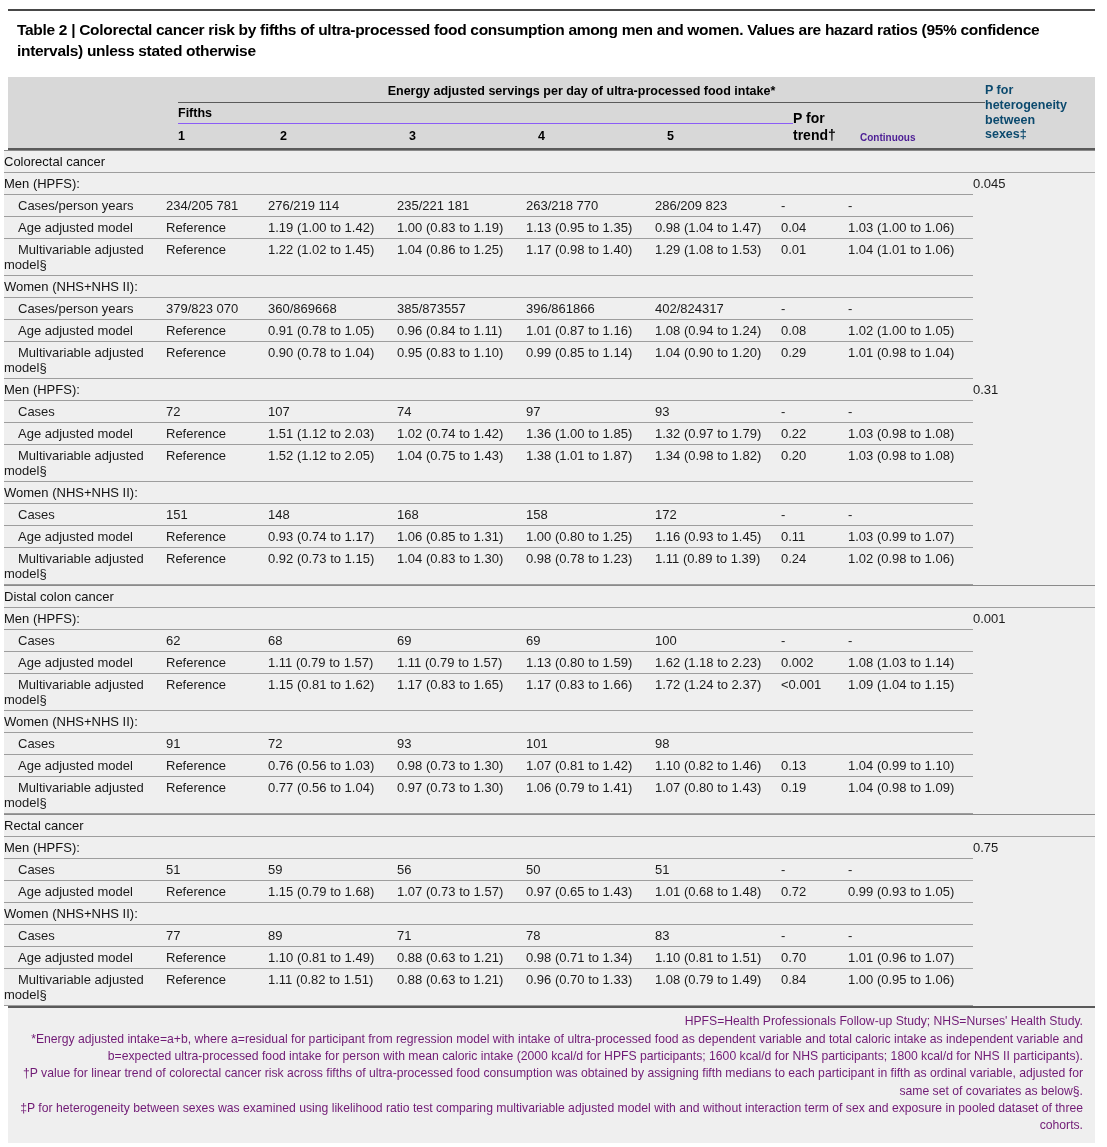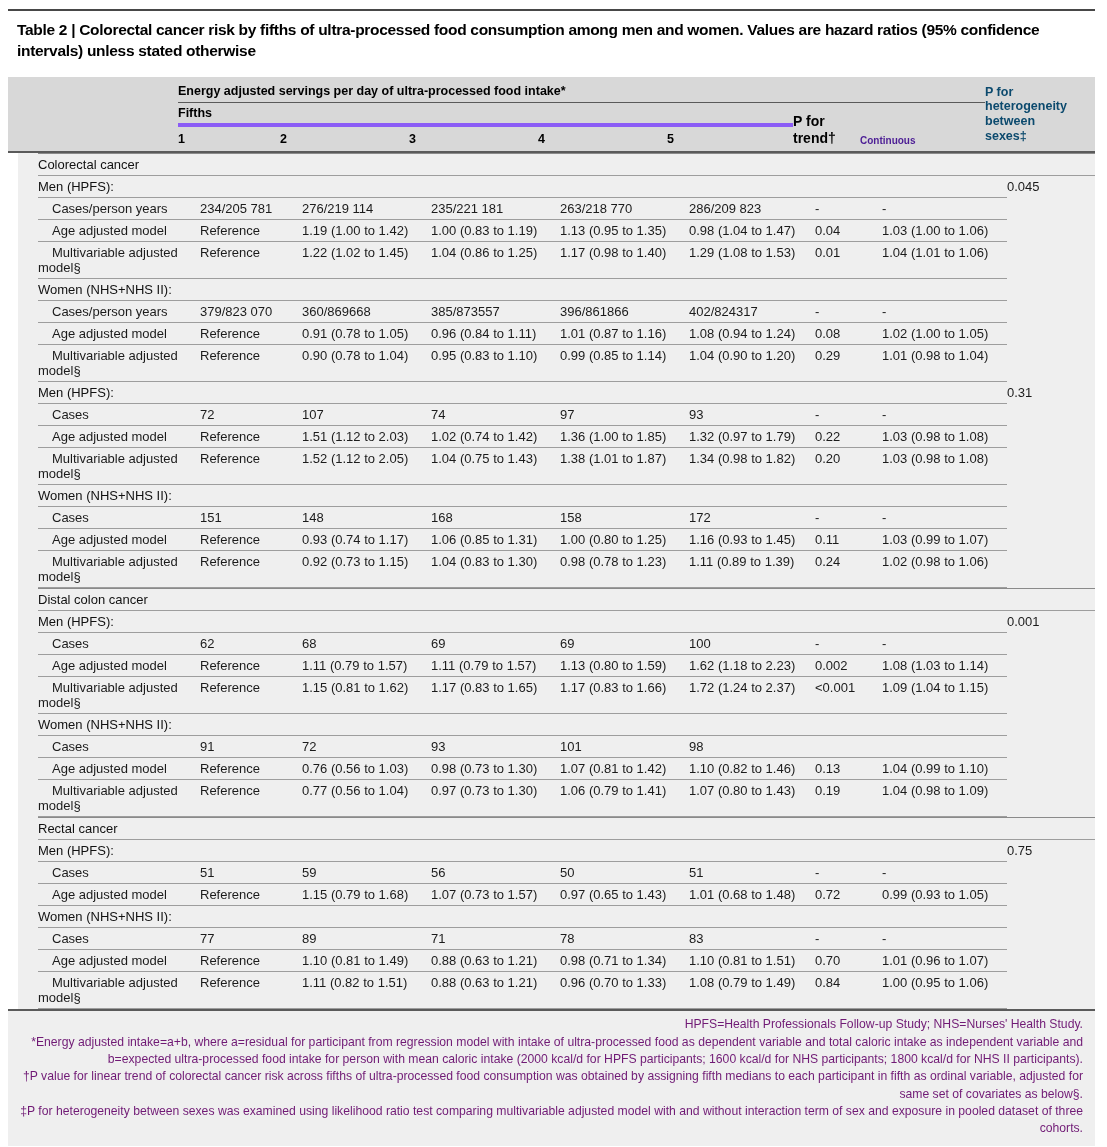--- a/index.html
+++ b/index.html
@@ -5,30 +5,30 @@
   html,body{margin:0;padding:0;background:#fff;}
   body{width:1107px;font-family:"Liberation Sans",sans-serif;color:#1b1b1b;}
   .sheet{width:1107px;min-height:1147px;background:#fff;overflow:hidden;}
   .top-rule{margin:9px 12px 0 8px;height:2px;background:#474747;}
   .title{margin:0;padding:9px 14px 16px 17px;width:1062px;font-size:15.5px;line-height:1.33;
          font-weight:700;color:#000;letter-spacing:-0.3px;}
   .thead{background:#d8d8d8;margin:0 12px 0 8px;padding:5px 0 5px 8px;display:grid;
          grid-template-columns:162px 102px 129px 129px 129px 126px 67px 125px 1fr;
          border-bottom:2px solid #5a5a5a;}
   .h-spanner{grid-column:2/9;grid-row:1;font-weight:700;font-size:12.5px;color:#000;
-             padding:2px 0 4px;border-bottom:1px solid #5a5a5a;}
+             padding:2px 0 4px;border-bottom:1px solid #5a5a5a;text-align:center;}
   .h-fifths{grid-column:2/7;grid-row:2;font-weight:700;font-size:12.5px;color:#000;
-            padding:3px 0 3px;border-bottom:4px solid #8b5cf6;}
+            padding:3px 0 3px;border-bottom:1px solid #8b5cf6;}
   .h-num{grid-row:3;font-weight:700;font-size:12.5px;color:#000;padding-top:5px;}
   .h-trend{grid-column:7;grid-row:2/4;align-self:end;font-weight:700;font-size:14px;
            color:#000;line-height:1.18;}
   .h-cont{grid-column:8;grid-row:2/4;align-self:end;font-weight:700;font-size:10px;color:#4c1d95;}
   .h-het{grid-column:9;grid-row:1/4;align-self:center;font-weight:700;font-size:12.5px;
          color:#0c4a6e;line-height:1.18;padding-right:16px;}
-  .tbody{background:#efefef;margin:0 12px 0 18px;padding-left:20px;}
+  .tbody{background:#efefef;margin:0 12px 0 4px;padding-left:0;}
   .row{display:grid;grid-template-columns:162px 102px 129px 129px 129px 126px 67px 125px 1fr;}
   .row.section-row{border-top:1px solid #8a8a8a;}
   .cell{font-size:13px;padding:3px 4px 3px 0;white-space:nowrap;border-bottom:1px solid #9d9d9d;}
   .cell.section-cell{grid-column:1/10;white-space:normal;color:#111;}
   .cell.group-cell{grid-column:1/9;white-space:normal;color:#111;}
   .cell.row-label{text-indent:14px;white-space:normal;padding-right:6px;}
   .cell.het{border-bottom:none;padding-right:6px;}
   .footer{background:#efefef;margin:0 12px 0 8px;padding:5px 12px 8px 8px;border-top:2px solid #5a5a5a;}
   .footer p{margin:0;font-size:12.2px;line-height:1.42;color:#701a75;text-align:right;}
 </style>

